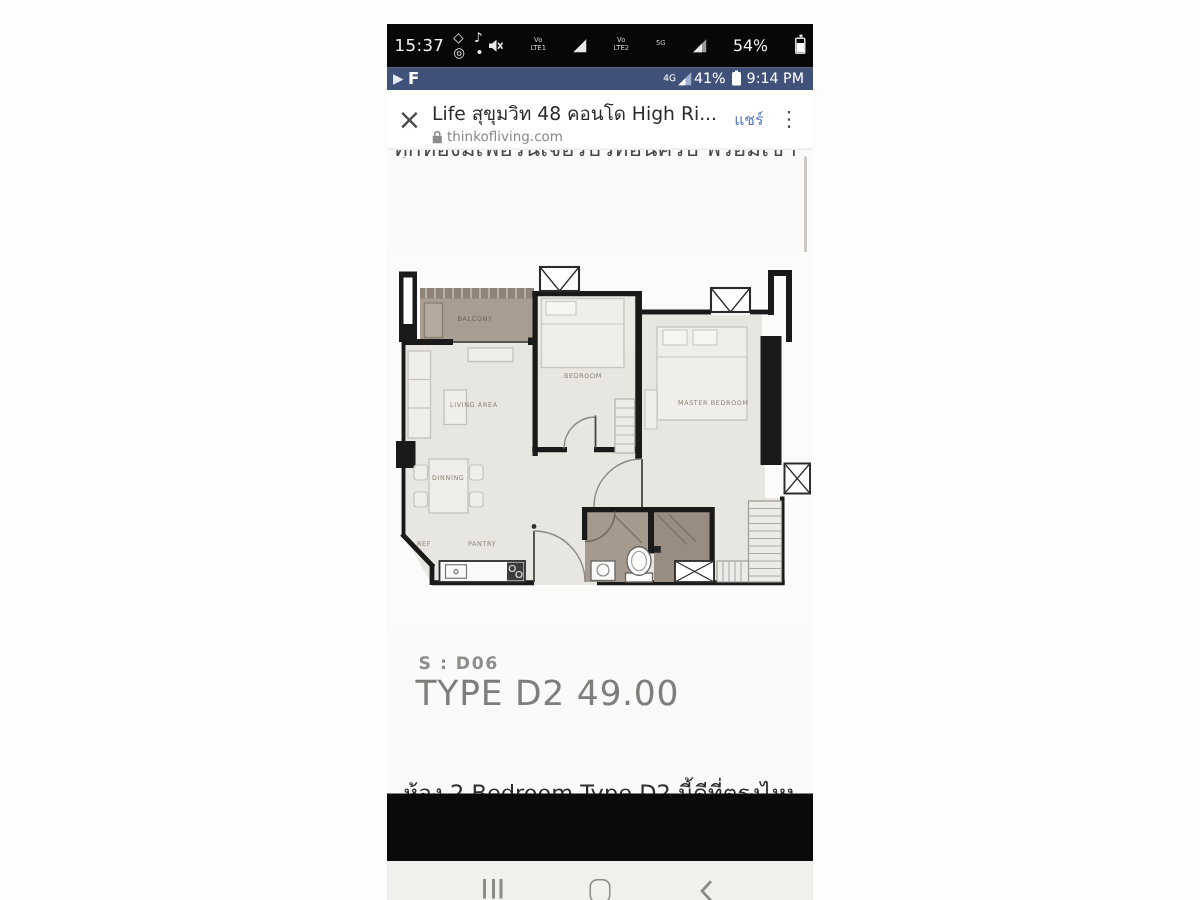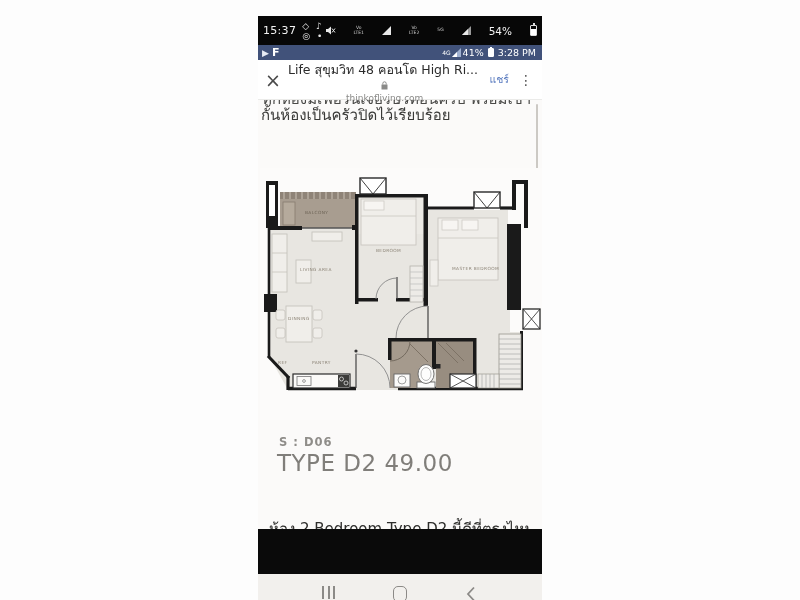--- a/index.html
+++ b/index.html
@@ -28,21 +28,21 @@
   .bluebar .small { font-size:6px; margin-right:1px; }
   .bluebar .txt { font-size:9.5px; margin:16px 2px; }
   .bbatt { width:6px; height:9px; border:1px solid #fff; background:#fff; border-radius:1px; position:relative; margin:0 2px; }
   .bbatt:before { content:""; position:absolute; top:-2px; left:1px; width:2px; height:1.5px; background:#fff; }
 
   
   .header { position:absolute; left:0; top:44px; width:284px; height:40px; background:#ffffff; border-bottom:1px solid #ebebe9; display:flex; align-items:center; }
   .close-x { width:30px; text-align:center; font-size:19px; color:#4a4a4a; line-height:30px; }
   .titleblock { flex:1; overflow:hidden; padding-top:2px; }
   .title { font-size:12.5px; color:#2b2b2b; white-space:nowrap; }
-  .urlrow { display:flex; align-items:center; gap:3px; margin-top:1px;flex-direction:column; }
+  .urlrow { display:flex; align-items:center; gap:3px; margin-top:1px; }
   .url { font-size:9px; color:#8a8a88; }
   .share { font-size:10.5px; color:#5b7cc0; padding:0 8px; }
   .menu-dots { font-size:14px; color:#555; padding:0 9px 0 2px; }
 
   
   .clip-line { position:absolute; left:4px; top:84px; width:268px; height:5px; overflow:hidden; }
   .clip-line span { display:block; margin-top:-13px; font-size:15px; color:#4a4a48; white-space:nowrap; }
   .para { position:absolute; left:3px; top:88px; width:272px; font-size:15px; color:#3a3a38; line-height:1.5; }
   .scrollbar { position:absolute; left:278px; top:88px; width:2px; height:82px; background:#ccc9c4; border-radius:1px; }
 
@@ -108,21 +108,21 @@
       <span class="play">▶</span>
       <span class="flip">F</span>
       <span class="spacer"></span>
       <span class="small">4G</span>
       <svg width="9" height="9" viewBox="0 0 9 9">
           <polygon points="0,9 9,9 9,0" fill="#9fb0d0"></polygon>
           <polygon points="0,9 5,9 5,4" fill="#fff"></polygon>
         </svg>
       <span class="txt">41%</span>
       <span class="bbatt"></span>
-      <span class="txt">3:28 PM</span>
+      <span class="txt">9:14 PM</span>
     </div>
 
     <div class="header">
       <span class="close-x">×</span>
       <span class="titleblock">
         <span class="title">Life สุขุมวิท 48 คอนโด High Ri...</span>
         <span class="urlrow">
           <svg width="7" height="9" viewBox="0 0 7 9">
               <rect x="0.5" y="3.5" width="6" height="5" fill="#8a8a88"></rect>
               <path d="M1.8,3.5 v-1 a1.7,1.7 0 0 1 3.4,0 v1" fill="none" stroke="#8a8a88" stroke-width="1"></path>
@@ -131,21 +131,20 @@
         </span>
       </span>
       <span class="share">แชร์</span>
       <span class="menu-dots">⋮</span>
     </div>
 
     <div class="clip-line">
         <span>ทุกห้องมีเฟอร์นิเจอร์บิวท์อินครบ พร้อมเข้าอยู่ได้เลย</span>
       </div>
 
-    <div class="para">กั้นห้องเป็นครัวปิดไว้เรียบร้อย</div>
 
     <div class="scrollbar"></div>
 
     <div class="plan">
       <svg width="282" height="252" viewBox="0 0 282 252">
 
         <rect x="8" y="58" width="242" height="164" fill="#e8e6e1"></rect>
         <rect x="96" y="26" width="71" height="40" fill="#eceae5"></rect>
         <rect x="168" y="42" width="80" height="20" fill="#e8e6e1"></rect>
         <rect x="239" y="164" width="24" height="58" fill="#e8e6e1"></rect>

